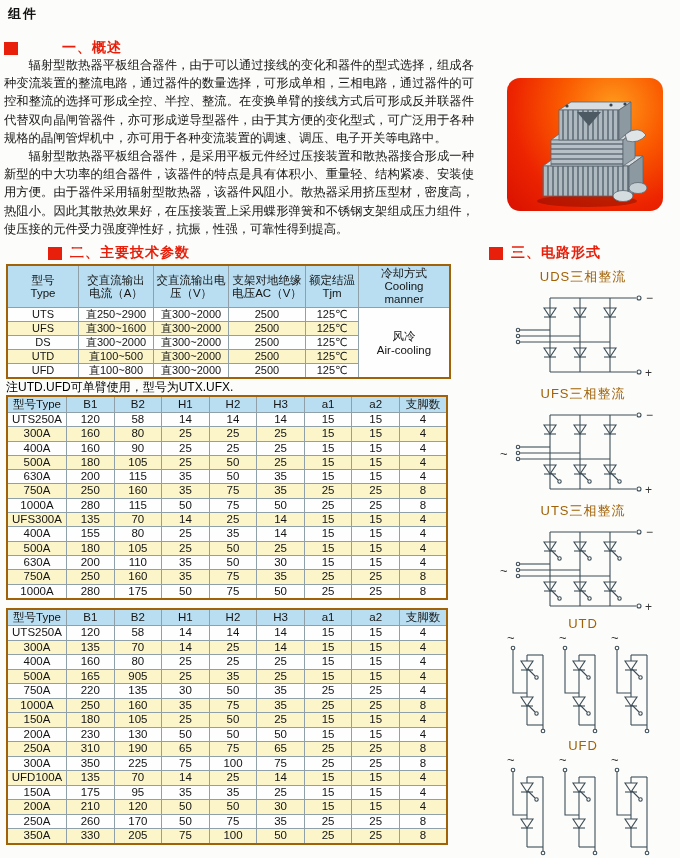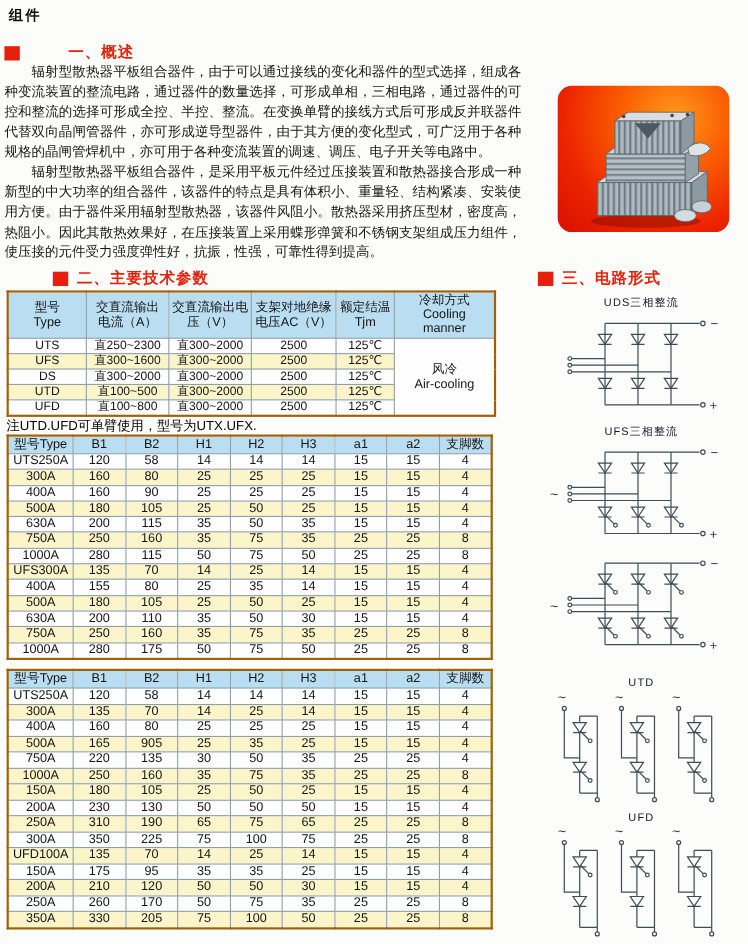--- a/index.html
+++ b/index.html
@@ -45,21 +45,21 @@
   .t2 th,.t3 th{height:15px;line-height:15px;}
   .t2 td{height:13.3px;line-height:13.3px;}
   .t3 td{height:13.5px;line-height:13.5px;}
   .t2 th:nth-child(1),.t3 th:nth-child(1){width:58px;}
 
   .sec3{left:489px;top:244px;}
   .sec2{left:4px;top:244px;margin-left:44px;}
   .sec1{left:4px;top:39px;gap:44px;}
 
   .diag{position:absolute;left:492px;width:182px;text-align:center;}
-  .diag-title{font-size:10px;color:#0f172a;margin-bottom:2px;letter-spacing:1px;}
+  .diag-title{font-size:13px;color:#a16207;margin-bottom:2px;letter-spacing:1px;}
   .diag-canvas svg{display:block;margin:0 auto;}
   .diag-canvas path,.diag-canvas line,.diag-canvas circle,.diag-canvas polyline{stroke:#3d4d57;fill:none;stroke-width:1.1;}
   .diag-canvas text{fill:#333;stroke:none;font-size:12px;font-family:"Liberation Sans","DejaVu Sans",sans-serif;}
   .diag-canvas text.ac{font-size:13px;}
   .d-uds{top:268px;} .d-ufs{top:385px;} .d-uts{top:502px;} .d-utd{top:616px;} .d-ufd{top:738px;}
 </style>
 </head>
 <body>
 
 <div class="page">
@@ -130,21 +130,21 @@
           <th>额定结温
 Tjm</th>
           <th>冷却方式
 Cooling
 manner</th>
         </tr>
       </thead>
       <tbody>
         <tr>
           <td>UTS</td>
-          <td>直250~2300</td>
+          <td>直250~2900</td>
           <td>直300~2000</td>
           <td>2500</td>
           <td>125℃</td>
           <td rowspan="5" class="cool">风冷
 Air-cooling</td>
         </tr>
         <tr class="alt">
           <td>UFS</td>
           <td>直300~1600</td>
           <td>直300~2000</td>
@@ -595,20 +595,21 @@
           <line x1="21.7" y1="42" x2="52" y2="42"></line>
           <circle cx="20" cy="48" r="1.7"></circle>
           <line x1="21.7" y1="48" x2="82" y2="48"></line>
           <circle cx="20" cy="54" r="1.7"></circle>
           <line x1="21.7" y1="54" x2="112" y2="54"></line>
           <text x="2" y="53" class="ac">~</text>
         </svg>
       </div>
   </div>
   <div class="diag d-uts">
+    <div class="diag-title">UTS三相整流</div>
     <div class="diag-canvas">
         <svg viewBox="0 0 170 92" width="170" height="92">
           <line x1="52" y1="10" x2="138" y2="10"></line>
           <circle cx="141" cy="10" r="2"></circle>
           <text x="148" y="14">−</text>
           <line x1="52" y1="84" x2="138" y2="84"></line>
           <circle cx="141" cy="84" r="2"></circle>
           <text x="147" y="89">+</text>
           <line x1="52" y1="10" x2="52" y2="84"></line>
           <path d="M46 20 L58 20 L52 29 Z"></path>

